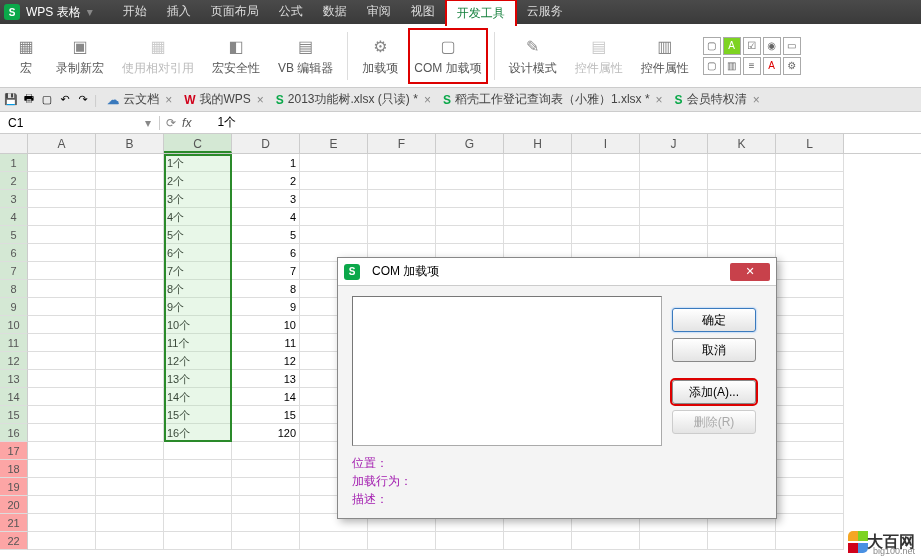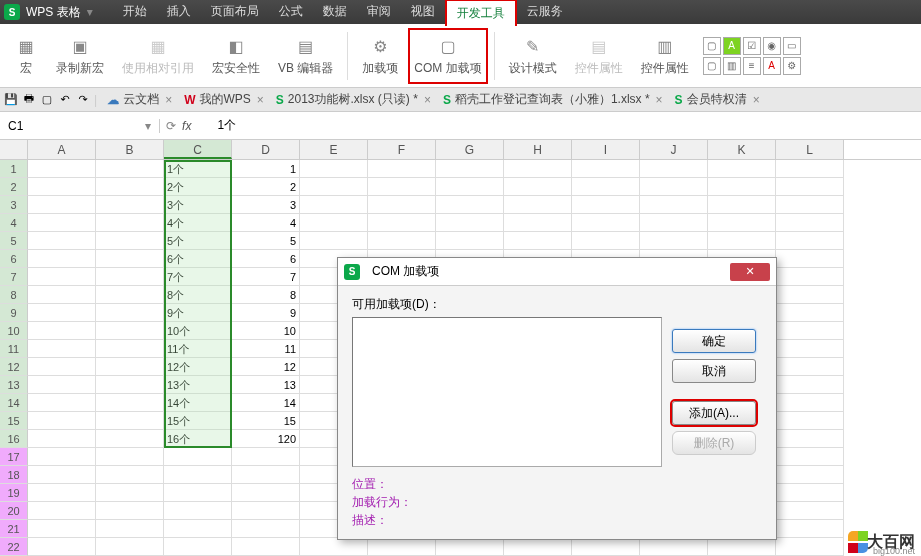--- a/index.html
+++ b/index.html
@@ -17,49 +17,49 @@
 .rbtn.disabled .ico{color:#ccc;}
 .sep{width:1px;height:48px;background:#ddd;margin:0 4px;}
 .hl-red{border:2px solid #d00;padding:2px 4px;}
 .small-btns{display:flex;flex-direction:column;gap:2px;margin-left:4px;}
 .sbrow{display:flex;gap:2px;}
 .sbtn{width:18px;height:18px;border:1px solid #aaa;display:flex;align-items:center;justify-content:center;font-size:10px;color:#666;cursor:pointer;}
 .doc-tabs{height:24px;background:#e8e8e8;border-bottom:1px solid #ccc;display:flex;align-items:center;padding:0 4px;gap:4px;}
 .dicon{width:14px;height:14px;display:inline-flex;align-items:center;justify-content:center;font-size:11px;}
 .doc-tab{display:flex;align-items:center;gap:4px;padding:2px 6px;color:#444;cursor:pointer;white-space:nowrap;}
 .doc-tab .close{color:#888;margin-left:2px;}
-.formula-bar{height:28px;border-bottom:1px solid #ccc;display:flex;align-items:center;}
+.formula-bar{height:22px;border-bottom:1px solid #ccc;display:flex;align-items:center;}
 .name-box{width:160px;border-right:1px solid #ccc;padding:0 8px;display:flex;align-items:center;justify-content:space-between;}
 .name-box .dd{color:#888;}
 .fx-area{display:flex;align-items:center;padding:0 6px;gap:6px;}
 .fx{font-style:italic;color:#555;}
 .grid-area{position:relative;height:420px;overflow:hidden;}
 .col-headers{display:flex;height:20px;border-bottom:1px solid #ccc;}
 .corner{width:28px;border-right:1px solid #ccc;background:#f0f0f0;}
 .ch{width:68px;border-right:1px solid #ccc;background:#f0f0f0;text-align:center;line-height:20px;color:#555;}
 .ch.sel{background:#d4e8d4;border-bottom:2px solid #2a8a2a;}
 .rows{position:relative;}
 .row{display:flex;height:18px;}
-.rh{width:28px;border-right:1px solid #ccc;border-bottom:1px solid #ddd;background:#f0abfc;text-align:center;line-height:18px;color:#555;font-size:11px;}
+.rh{width:28px;border-right:1px solid #ccc;border-bottom:1px solid #ddd;background:#fca5a5;text-align:center;line-height:18px;color:#555;font-size:11px;}
 .rh.sel{background:#d4e8d4;}
 .cell{width:68px;border-right:1px solid #ddd;border-bottom:1px solid #ddd;padding:0 3px;line-height:18px;font-size:11px;overflow:hidden;}
 .cell.r{text-align:right;}
 .sel-range{position:absolute;border:2px solid #2a8a2a;background:rgba(180,230,180,0.3);pointer-events:none;}
 .dialog{position:absolute;left:337px;top:257px;width:440px;background:#f4f4f4;border:1px solid #888;box-shadow:3px 3px 8px rgba(0,0,0,0.3);}
 .dlg-title{height:28px;background:#fff;border-bottom:1px solid #ccc;display:flex;align-items:center;padding:0 6px;justify-content:space-between;}
 .dlg-title .l{display:flex;align-items:center;gap:6px;}
 .dlg-close{width:40px;height:18px;background:#c8414b;border-radius:2px;color:#fff;text-align:center;line-height:16px;font-size:11px;cursor:pointer;}
 .dlg-body{padding:10px 14px;}
 .dlg-list{width:310px;height:150px;background:#fff;border:1px solid #aaa;border-top-color:#777;border-left-color:#777;}
 .dlg-row{display:flex;gap:10px;align-items:center;}
 .dlg-btns{display:flex;flex-direction:column;gap:6px;}
 .dlg-btn{width:84px;height:24px;border:1px solid #888;background:linear-gradient(#fff,#e4e4e4);border-radius:3px;text-align:center;line-height:22px;cursor:pointer;}
 .dlg-btn.primary{border:1px solid #3a7abd;box-shadow:0 0 2px #6af;}
 .dlg-btn.hl{outline:2px solid #d00;}
-.dlg-btn.dis{color:#aaa;border-color:#ccc;border-radius:6px;}
+.dlg-btn.dis{color:#aaa;border-color:#ccc;}
 .dlg-info{margin-top:8px;line-height:18px;color:#a21caf;}
 .watermark{position:absolute;right:6px;bottom:2px;display:flex;align-items:center;}
 .watermark .logo{display:flex;}
 .watermark .sq{width:10px;height:10px;margin:1px;}
 .watermark .txt{font-size:16px;font-weight:bold;color:#333;}
 </style>
 </head>
 <body>
 
 <div class="title-bar">
@@ -541,21 +541,20 @@
 
 <div class="dialog">
   <div class="dlg-title">
     <div class="l">
       <div class="app-icon">S</div>
       <span>COM 加载项</span>
     </div>
     <div class="dlg-close">✕</div>
   </div>
   <div class="dlg-body">
-    <div style="margin-bottom:4px;">可用加载项(D)：</div>
     <div class="dlg-row">
       <div class="dlg-list"></div>
       <div class="dlg-btns">
         <div class="dlg-btn primary">确定</div>
         <div class="dlg-btn">取消</div>
         <div style="height:6px;"></div>
         <div class="dlg-btn hl">添加(A)...</div>
         <div class="dlg-btn dis">删除(R)</div>
       </div>
     </div>

